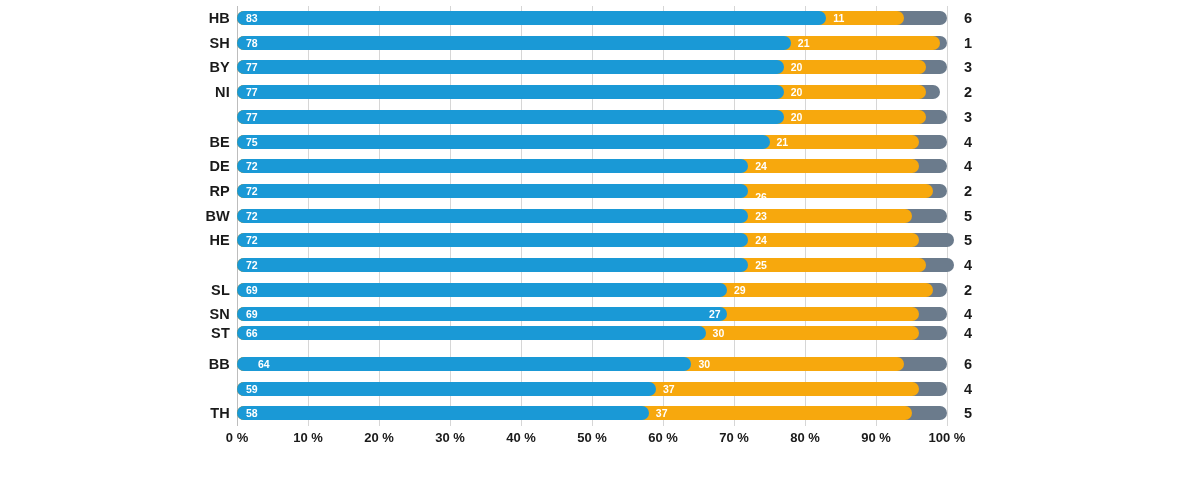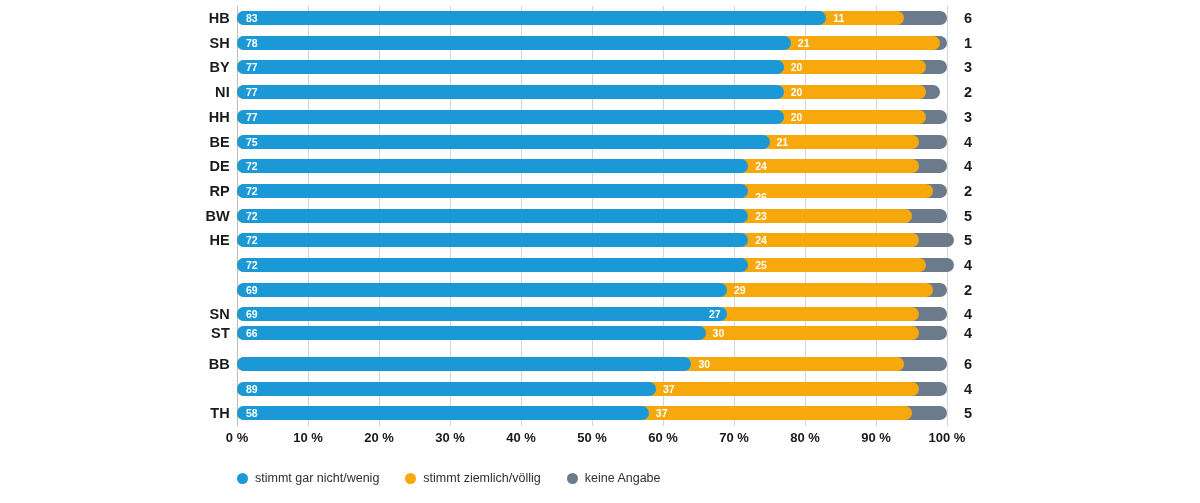--- a/index.html
+++ b/index.html
@@ -226,21 +226,20 @@
           <div class="track">
             <div class="seg seg-gray" style="left: 0px; width: 702.9px;"></div>
             <div class="seg seg-amber" style="left: 0px; width: 688.7px;"></div>
             <div class="seg seg-blue" style="left: 0px; width: 546.7px;"></div>
             <div class="seg-label" style="left: 9px;">77</div>
             <div class="seg-label" style="left: 553.7px;">20</div>
           </div>
           <div class="row-value">2</div>
         </div>
         <div class="bar-row" style="top: 104.8px;">
-          <div class="cat-label">HH</div>
           <div class="track">
             <div class="seg seg-gray" style="left: 0px; width: 710px;"></div>
             <div class="seg seg-amber" style="left: 0px; width: 688.7px;"></div>
             <div class="seg seg-blue" style="left: 0px; width: 546.7px;"></div>
             <div class="seg-label" style="left: 9px;">77</div>
             <div class="seg-label" style="left: 553.7px;">20</div>
           </div>
           <div class="row-value">3</div>
         </div>
         <div class="bar-row" style="top: 129.5px;">
@@ -302,20 +301,21 @@
           <div class="track">
             <div class="seg seg-gray" style="left: 0px; width: 717.1px;"></div>
             <div class="seg seg-amber" style="left: 0px; width: 688.7px;"></div>
             <div class="seg seg-blue" style="left: 0px; width: 511.2px;"></div>
             <div class="seg-label" style="left: 9px;">72</div>
             <div class="seg-label" style="left: 518.2px;">25</div>
           </div>
           <div class="row-value">4</div>
         </div>
         <div class="bar-row" style="top: 277.7px;">
+          <div class="cat-label">SL</div>
           <div class="track">
             <div class="seg seg-gray" style="left: 0px; width: 710px;"></div>
             <div class="seg seg-amber" style="left: 0px; width: 695.8px;"></div>
             <div class="seg seg-blue" style="left: 0px; width: 489.9px;"></div>
             <div class="seg-label" style="left: 9px;">69</div>
             <div class="seg-label" style="left: 496.9px;">29</div>
           </div>
           <div class="row-value">2</div>
         </div>
         <div class="bar-row" style="top: 302.4px;">
@@ -339,31 +339,31 @@
             <div class="seg-label" style="left: 475.6px;">30</div>
           </div>
           <div class="row-value">4</div>
         </div>
         <div class="bar-row" style="top: 351.8px;">
           <div class="cat-label">BB</div>
           <div class="track">
             <div class="seg seg-gray" style="left: 0px; width: 710px;"></div>
             <div class="seg seg-amber" style="left: 0px; width: 667.4px;"></div>
             <div class="seg seg-blue" style="left: 0px; width: 454.4px;"></div>
-            <div class="seg-label" style="left: 21px; margin-top: 11px;">64</div>
+            <div class="seg-label" style="left: 21px;">64</div>
             <div class="seg-label" style="left: 461.4px;">30</div>
           </div>
           <div class="row-value">6</div>
         </div>
         <div class="bar-row" style="top: 376.5px;">
           <div class="track">
             <div class="seg seg-gray" style="left: 0px; width: 710px;"></div>
             <div class="seg seg-amber" style="left: 0px; width: 681.6px;"></div>
             <div class="seg seg-blue" style="left: 0px; width: 418.9px;"></div>
-            <div class="seg-label" style="left: 9px;">89</div>
+            <div class="seg-label" style="left: 9px;">59</div>
             <div class="seg-label" style="left: 425.9px;">37</div>
           </div>
           <div class="row-value">4</div>
         </div>
         <div class="bar-row" style="top: 401.2px;">
           <div class="cat-label">TH</div>
           <div class="track">
             <div class="seg seg-gray" style="left: 0px; width: 710px;"></div>
             <div class="seg seg-amber" style="left: 0px; width: 674.5px;"></div>
             <div class="seg seg-blue" style="left: 0px; width: 411.8px;"></div>
@@ -382,28 +382,14 @@
       <div class="xtick" style="left: 450px;">30 %</div>
       <div class="xtick" style="left: 521px;">40 %</div>
       <div class="xtick" style="left: 592px;">50 %</div>
       <div class="xtick" style="left: 663px;">60 %</div>
       <div class="xtick" style="left: 734px;">70 %</div>
       <div class="xtick" style="left: 805px;">80 %</div>
       <div class="xtick" style="left: 876px;">90 %</div>
       <div class="xtick" style="left: 947px;">100 %</div>
     </div>
 
-  <div class="legend" id="legend">
-      <div class="legend-item">
-        <span class="legend-dot" style="background: rgb(26, 153, 214);"></span>
-        <span>stimmt gar nicht/wenig</span>
-      </div>
-      <div class="legend-item">
-        <span class="legend-dot" style="background: rgb(247, 168, 13);"></span>
-        <span>stimmt ziemlich/völlig</span>
-      </div>
-      <div class="legend-item">
-        <span class="legend-dot" style="background: rgb(107, 123, 140);"></span>
-        <span>keine Angabe</span>
-      </div>
-    </div>
 
 </div>
 
 </body></html>

